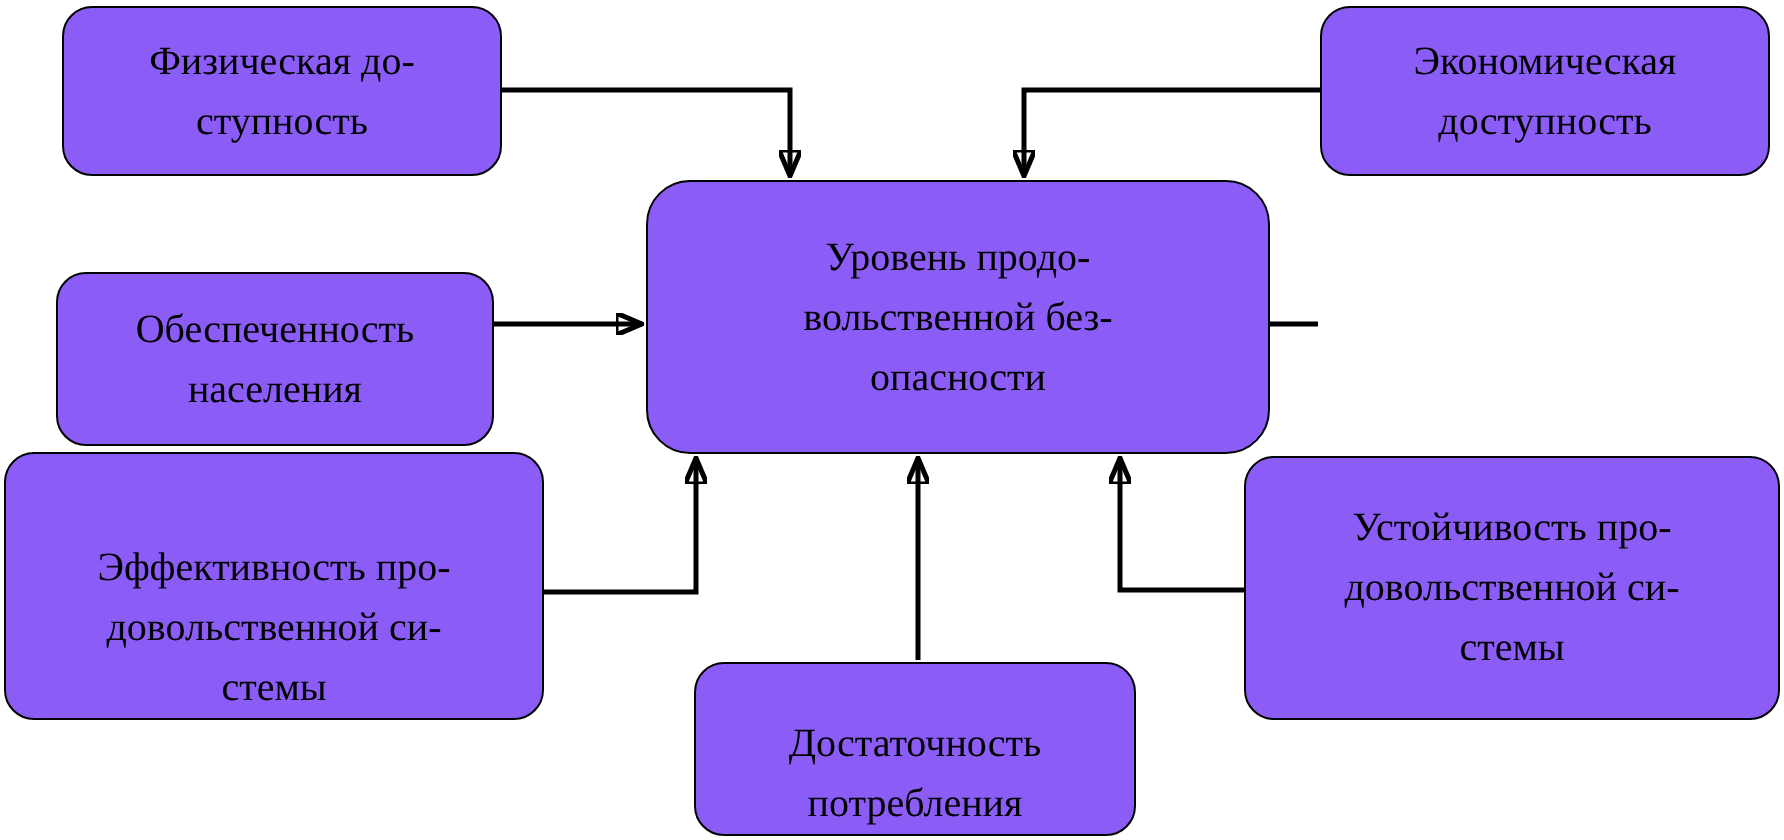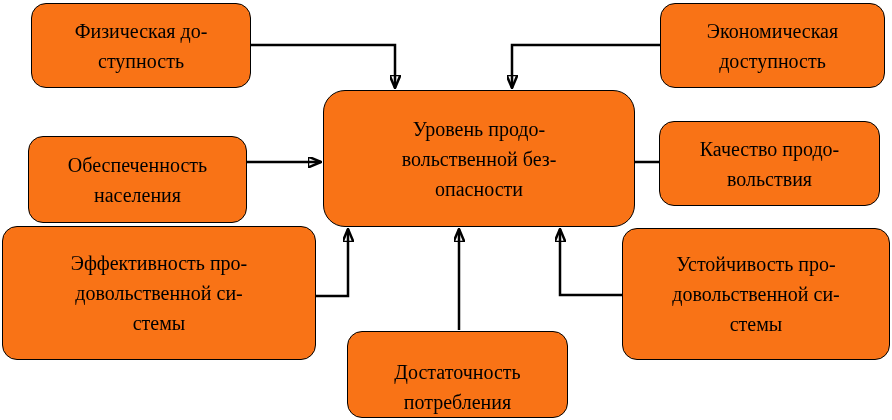--- a/index.html
+++ b/index.html
@@ -27,21 +27,21 @@
     fill: none;
     stroke: #000000;
     stroke-width: 2.5;
     stroke-linejoin: miter;
   }
   .node {
     position: absolute;
     box-sizing: border-box;
     border: 1.6px solid #000000;
     border-radius: 15px;
-    background: #f97316;
+    background: #8b5cf6;
     display: flex;
     align-items: center;
     justify-content: center;
     text-align: center;
     color: #000000;
     font-size: 20px;
     line-height: 1.5;
   }
   .node .label {
     white-space: pre-line;
@@ -85,26 +85,22 @@
   <div class="node" style="left:660px; top:3px; width:225px; height:85px;">
     <span class="label">Экономическая
 доступность</span>
   </div>
 
   <div class="node" style="left:28px; top:120px; width:219px; height:87px;margin-top:16px;">
     <span class="label">Обеспеченность
 населения</span>
   </div>
 
-  <div class="node" style="left:659px; top:121px; width:221px; height:85px;">
-    <span class="label">Качество продо-
-вольствия</span>
-  </div>
 
-  <div class="node" style="left:2px; top:226px; width:314px; height:134px;">
+  <div class="node" style="left:2px; top:226px; width:270px; height:134px;align-items:flex-end;">
     <span class="label">Эффективность про-
 довольственной си-
 стемы</span>
   </div>
 
   <div class="node" style="left:622px; top:228px; width:268px; height:132px;">
     <span class="label">Устойчивость про-
 довольственной си-
 стемы</span>
   </div>

